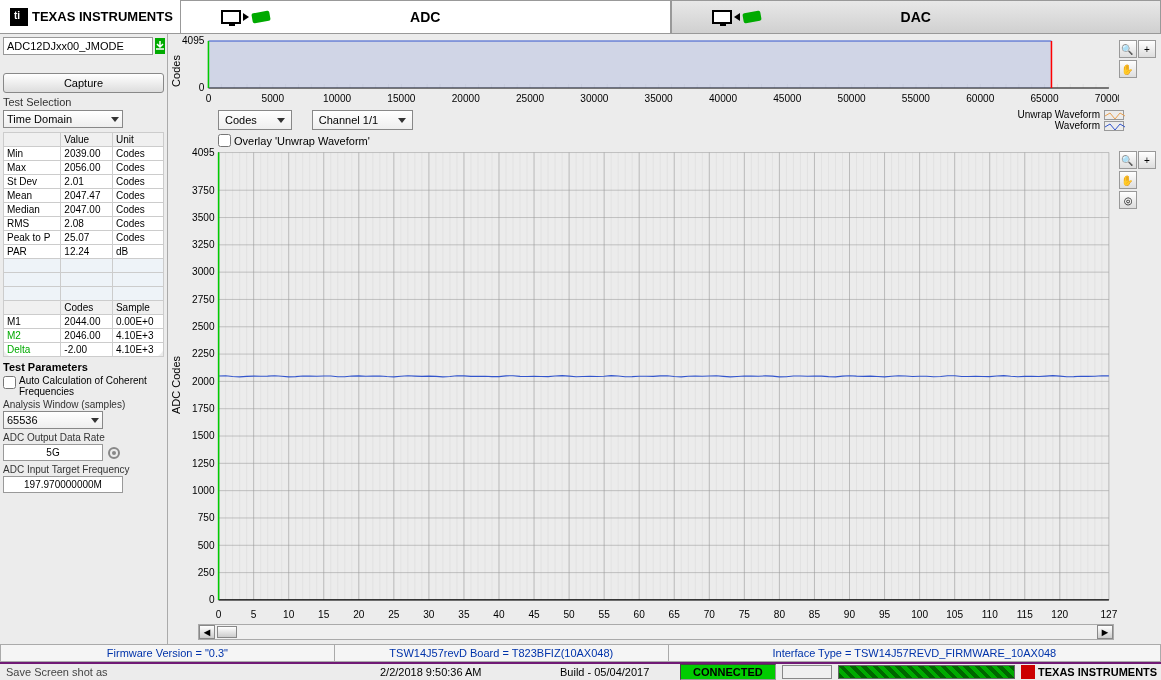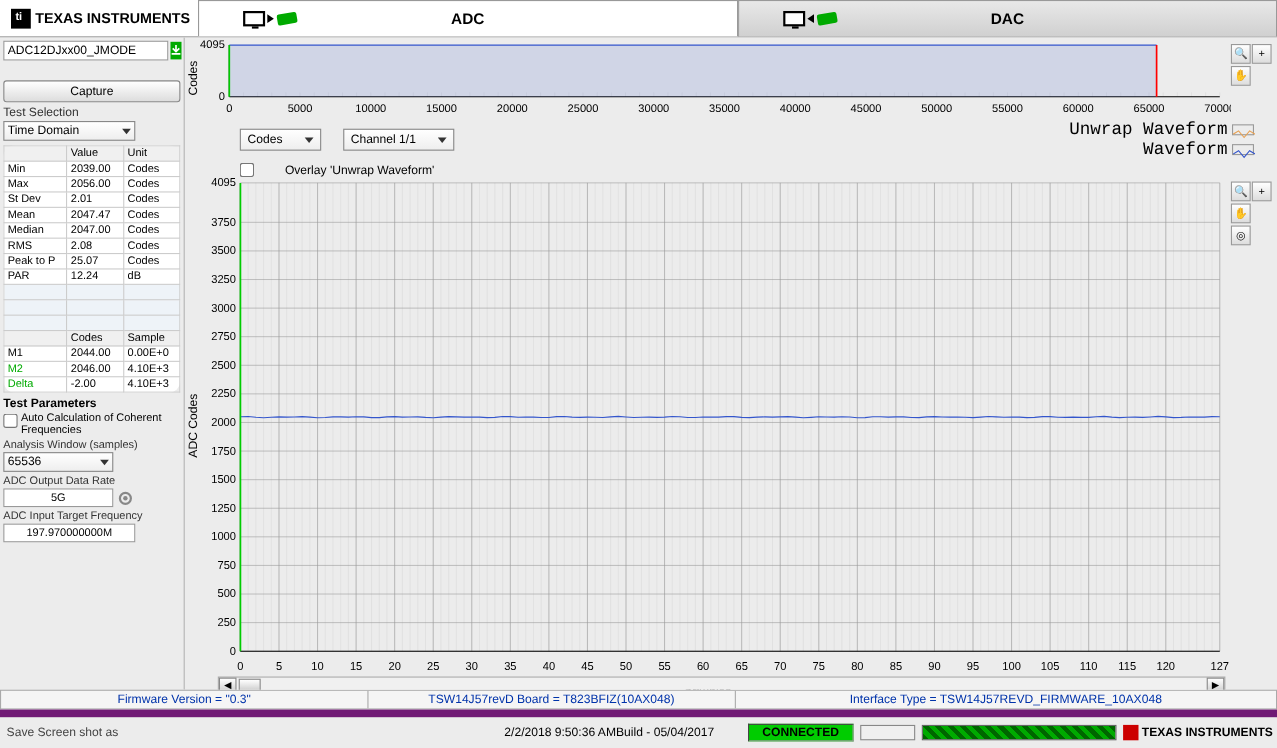--- a/index.html
+++ b/index.html
@@ -51,25 +51,25 @@
 
 .plot-area { flex: 1; background: #ececec; display: flex; flex-direction: column; padding: 2px 2px 2px 0; overflow: hidden; }
 .mini-chart-row { display: flex; height: 70px; }
 .mini-chart { flex: 1; position: relative; }
 .mini-tools { width: 40px; display: flex; flex-direction: column; gap: 2px; padding-top: 4px; }
 .tool-btn { width: 18px; height: 18px; border: 1px solid #999; background: linear-gradient(#fff,#ddd); cursor: pointer; display: inline-flex; align-items: center; justify-content: center; font-size: 10px; }
 .tool-row { display: flex; gap: 1px; }
 
 .controls-row { display: flex; align-items: center; padding: 3px 0 3px 50px; gap: 20px; }
 .sel { height: 20px; border: 1px solid #888; background: linear-gradient(#fff,#eee); padding: 0 6px; display: flex; align-items: center; gap: 20px; cursor: pointer; font-size: 11px; }
-.legend-area { margin-left: auto; margin-right: 19px; font-size: 16px; font-family: Liberation Mono, monospace; }
+.legend-area { margin-left: auto; margin-right: 35px; font-size: 10px; }
 .legend-item { display: flex; align-items: center; justify-content: flex-end; gap: 4px; }
 .legend-swatch { width: 20px; height: 10px; border: 1px solid #999; }
 
-.overlay-row { padding-left: 50px; font-size: 11px; display: flex; align-items: center; gap: 25px; }
+.overlay-row { padding-left: 50px; font-size: 11px; display: flex; align-items: center; }
 .overlay-row input { margin-right: 3px; }
 
 .big-chart-row { flex: 1; display: flex; }
 .big-chart { flex: 1; position: relative; }
 .big-tools { width: 40px; display: flex; flex-direction: column; gap: 2px; padding-top: 4px; }
 
 .y-label { position: absolute; left: 0; top: 50%; transform: translate(-50%,-50%) rotate(-90deg); font-size: 11px; white-space: nowrap; }
 .x-label { text-align: center; font-size: 11px; padding-top: 2px; }
 
 svg.grid line.gl { stroke: #999; stroke-width: 0.5; }
@@ -85,23 +85,23 @@
 .hscroll { flex: 1; height: 16px; background: #f0f0f0; border: 1px solid #aaa; position: relative; display: flex; align-items: center; }
 .hscroll .arrow-btn { width: 16px; height: 14px; background: linear-gradient(#fff,#ccc); border: 1px solid #888; display: flex; align-items: center; justify-content: center; cursor: pointer; }
 .hscroll .thumb { width: 20px; height: 12px; background: linear-gradient(#fff,#ccc); border: 1px solid #888; margin-left: 2px; cursor: pointer; }
 
 .status-row1 { display: flex; border: 1px solid #aaa; background: #f5f5f5; height: 18px; font-size: 11px; }
 .status-row1 > div { border-right: 1px solid #aaa; padding: 1px 8px; display: flex; align-items: center; justify-content: center; }
 .status-row1 .fw { flex: 1; color: #0033aa; }
 .status-row1 .board { flex: 1; color: #0033aa; }
 .status-row1 .iface { flex: 1.5; color: #0033aa; border-right: none; }
 
-.status-row2 { display: flex; height: 35px; font-size: 11px; align-items: center; background: #ececec; border-top: 7px solid #701a75; }
+.status-row2 { display: flex; height: 18px; font-size: 11px; align-items: center; background: #ececec; border-top: 2px solid #701a75; }
 .status-row2 .save-shot { width: 380px; padding-left: 6px; color: #444; }
-.status-row2 .dt { width: 180px; text-align: right; }
+.status-row2 .dt { width: 180px; text-align: left; }
 .status-row2 .build { width: 120px; }
 .status-row2 .conn { background: #0c0; color: #000; padding: 1px 12px; border: 1px inset #999; font-weight: bold; }
 .status-row2 .idle-box { width: 50px; height: 14px; border: 1px solid #888; background: #f0f0f0; margin: 0 6px; }
 .status-row2 .stripes { flex: 1; height: 14px; background: repeating-linear-gradient(45deg,#060,#060 4px,#0a0 4px,#0a0 8px); border: 1px solid #666; margin-right: 6px; }
 .status-row2 .ti-small { width: 140px; display: flex; align-items: center; font-weight: bold; font-size: 11px; }
 .status-row2 .ti-small .chip { width: 14px; height: 14px; background: #c00; margin-right: 3px; }
 </style>
 </head>
 <body>
 

